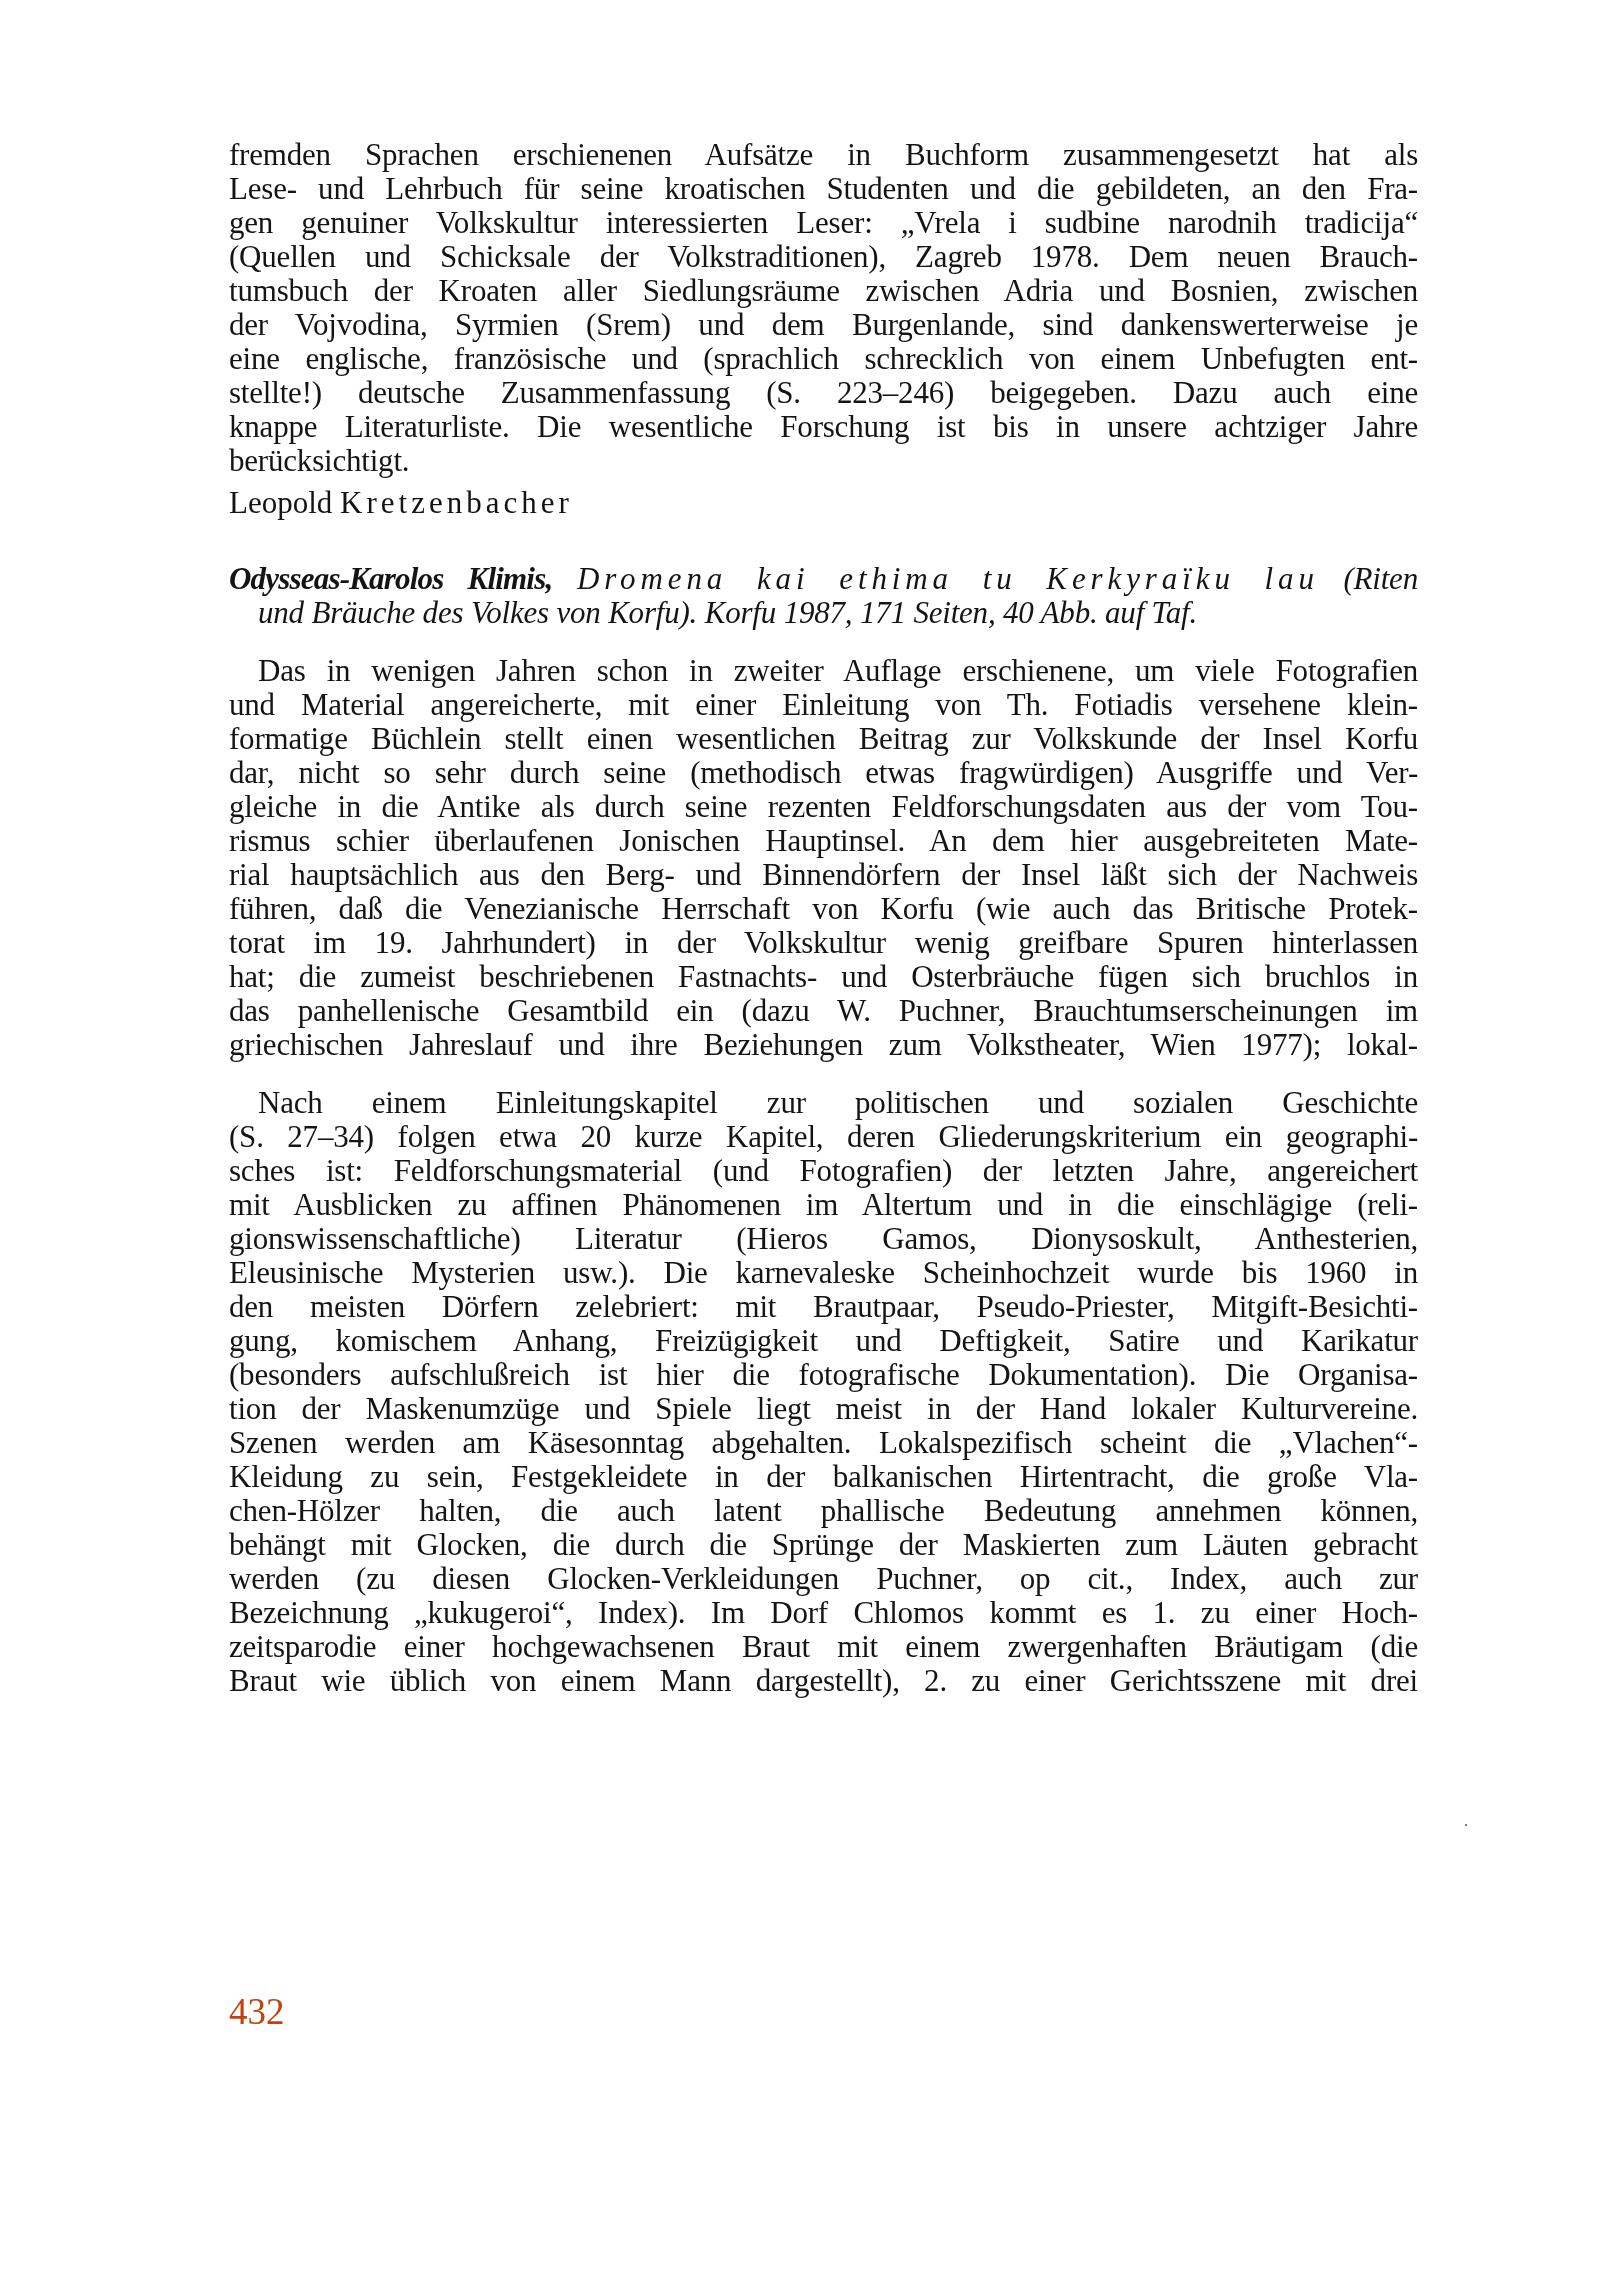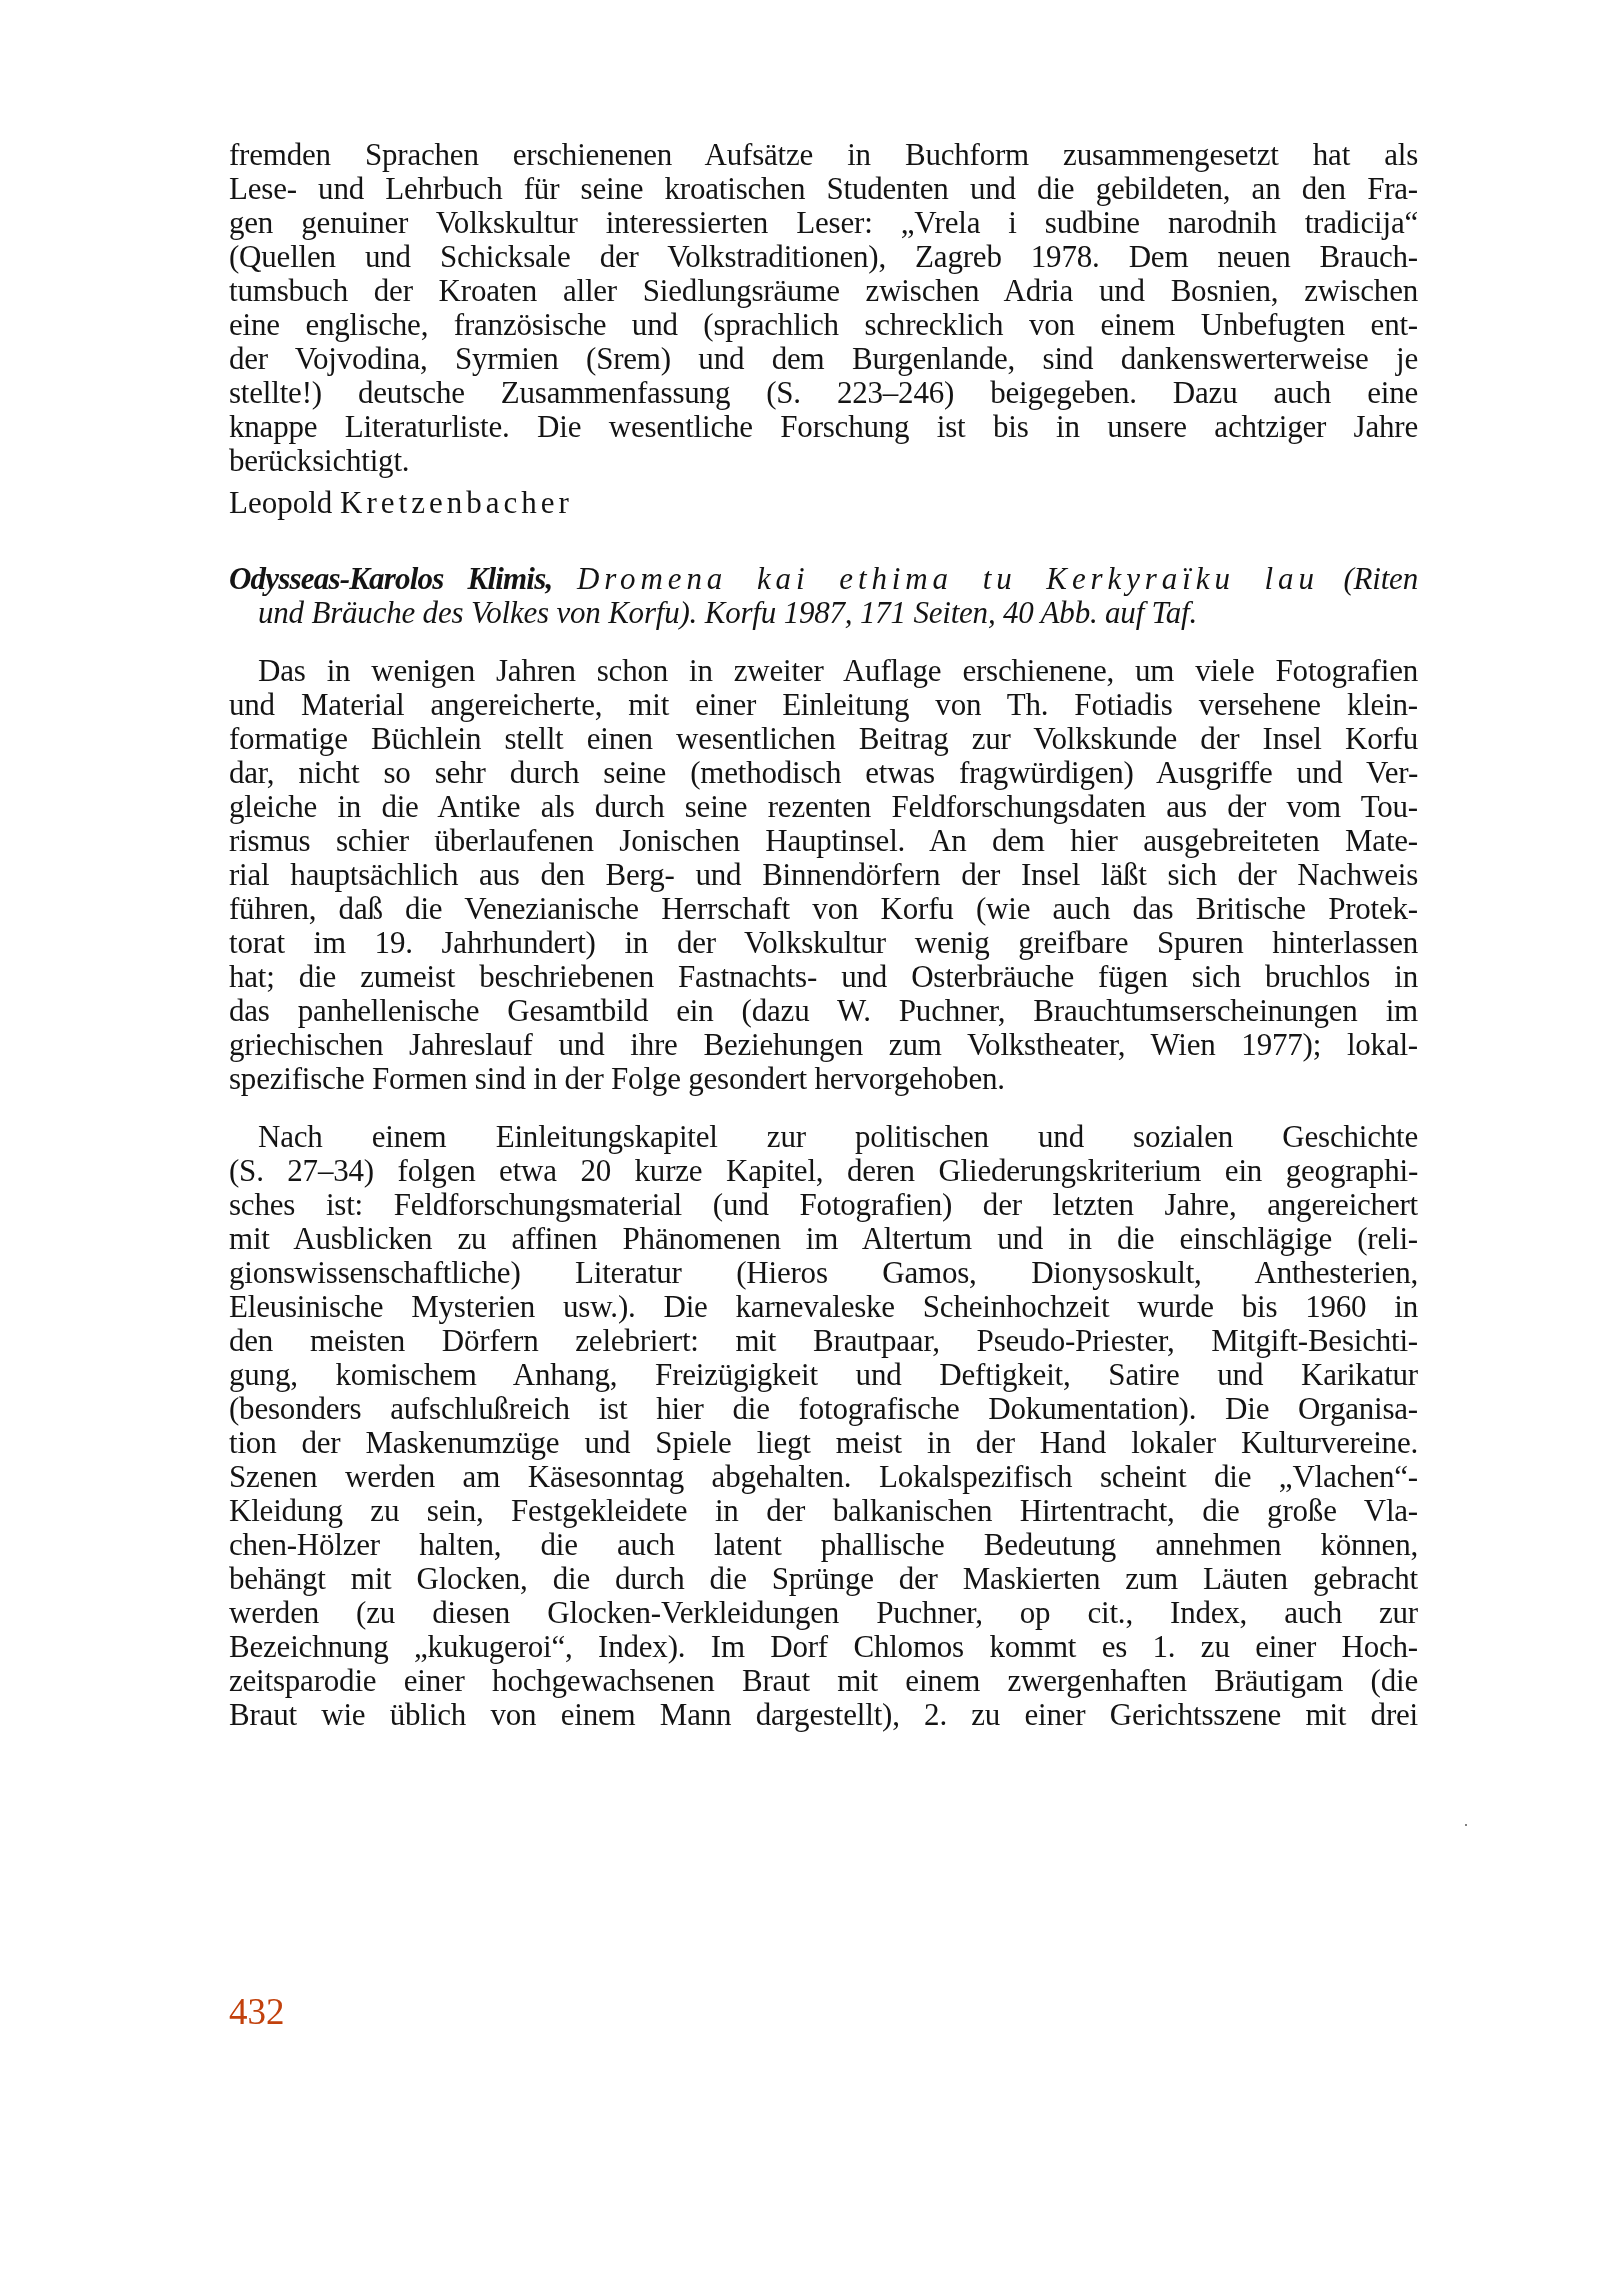--- a/index.html
+++ b/index.html
@@ -90,22 +90,22 @@
 <body>
 
 <div class="page">
 
   <div>
     <div class="line">fremden Sprachen erschienenen Aufsätze in Buchform zusammengesetzt hat als</div>
     <div class="line">Lese- und Lehrbuch für seine kroatischen Studenten und die gebildeten, an den Fra-</div>
     <div class="line">gen genuiner Volkskultur interessierten Leser: „Vrela i sudbine narodnih tradicija“</div>
     <div class="line">(Quellen und Schicksale der Volkstraditionen), Zagreb 1978. Dem neuen Brauch-</div>
     <div class="line">tumsbuch der Kroaten aller Siedlungsräume zwischen Adria und Bosnien, zwischen</div>
+    <div class="line">der Vojvodina, Syrmien (Srem) und dem Burgenlande, sind dankenswerterweise je</div>
     <div class="line">eine englische, französische und (sprachlich schrecklich von einem Unbefugten ent-</div>
-    <div class="line">der Vojvodina, Syrmien (Srem) und dem Burgenlande, sind dankenswerterweise je</div>
     <div class="line">stellte!) deutsche Zusammenfassung (S. 223–246) beigegeben. Dazu auch eine</div>
     <div class="line">knappe Literaturliste. Die wesentliche Forschung ist bis in unsere achtziger Jahre</div>
     <div class="line last">berücksichtigt.</div>
   </div>
 
   <div class="signature">
     <span>Leopold</span>
     <span class="spaced">Kretzenbacher</span>
   </div>
 
@@ -126,21 +126,20 @@
     <div class="line">formatige Büchlein stellt einen wesentlichen Beitrag zur Volkskunde der Insel Korfu</div>
     <div class="line">dar, nicht so sehr durch seine (methodisch etwas fragwürdigen) Ausgriffe und Ver-</div>
     <div class="line">gleiche in die Antike als durch seine rezenten Feldforschungsdaten aus der vom Tou-</div>
     <div class="line">rismus schier überlaufenen Jonischen Hauptinsel. An dem hier ausgebreiteten Mate-</div>
     <div class="line">rial hauptsächlich aus den Berg- und Binnendörfern der Insel läßt sich der Nachweis</div>
     <div class="line">führen, daß die Venezianische Herrschaft von Korfu (wie auch das Britische Protek-</div>
     <div class="line">torat im 19. Jahrhundert) in der Volkskultur wenig greifbare Spuren hinterlassen</div>
     <div class="line">hat; die zumeist beschriebenen Fastnachts- und Osterbräuche fügen sich bruchlos in</div>
     <div class="line">das panhellenische Gesamtbild ein (dazu W. Puchner, Brauchtumserscheinungen im</div>
     <div class="line">griechischen Jahreslauf und ihre Beziehungen zum Volkstheater, Wien 1977); lokal-</div>
-    <div class="line last">spezifische Formen sind in der Folge gesondert hervorgehoben.</div>
   </div>
 
   <div class="para-gap"></div>
 
   <div>
     <div class="line indent">Nach einem Einleitungskapitel zur politischen und sozialen Geschichte</div>
     <div class="line">(S. 27–34) folgen etwa 20 kurze Kapitel, deren Gliederungskriterium ein geographi-</div>
     <div class="line">sches ist: Feldforschungsmaterial (und Fotografien) der letzten Jahre, angereichert</div>
     <div class="line">mit Ausblicken zu affinen Phänomenen im Altertum und in die einschlägige (reli-</div>
     <div class="line">gionswissenschaftliche) Literatur (Hieros Gamos, Dionysoskult, Anthesterien,</div>

